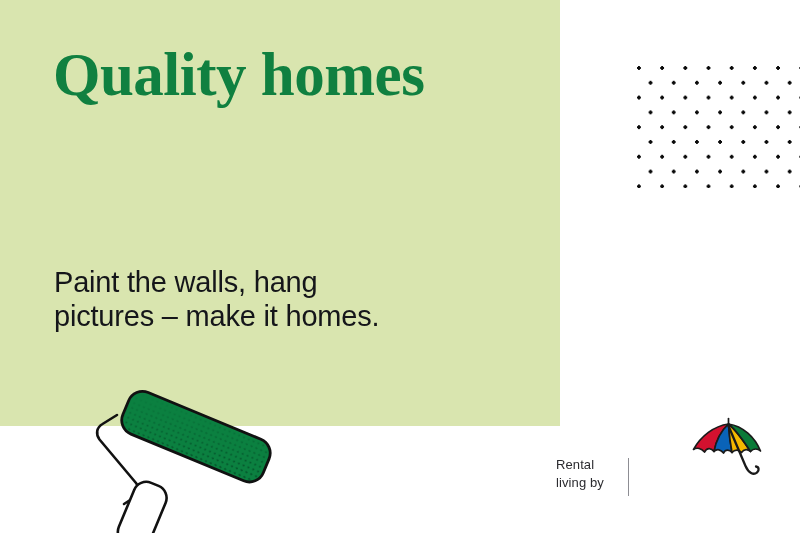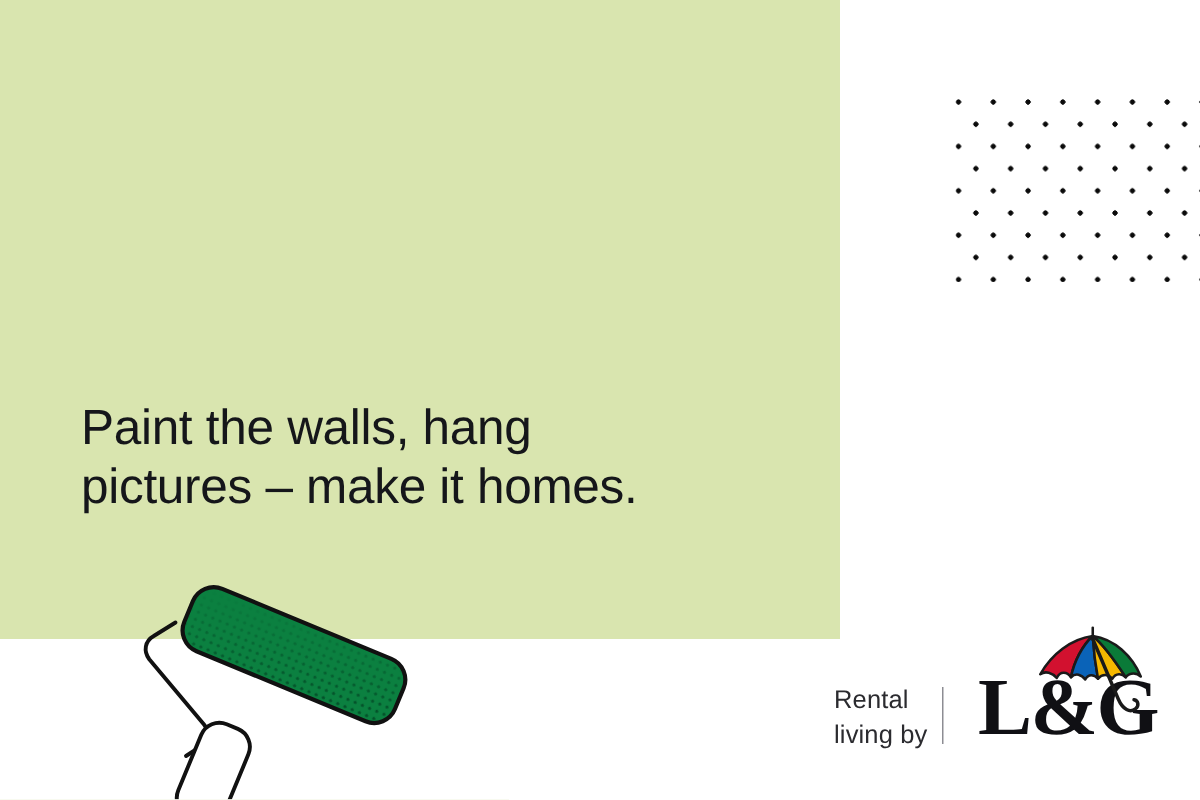--- a/index.html
+++ b/index.html
@@ -44,21 +44,21 @@
 
   
   #subhead {
     position: absolute;
     left: 54px;
     top: 266px;
     width: 470px;
     margin: 0;
     font-family: "Liberation Sans", sans-serif;
     font-weight: normal;
-    font-size: 33px;
+    font-size: 29px;
     line-height: 1.17;
     letter-spacing: -0.2px;
     color: #15161a;
   }
   #subhead .ln { display: block; white-space: pre; }
 
   
   #dot-pattern {
     position: absolute;
     left: 637px;
@@ -90,21 +90,21 @@
     top: 418px;
     width: 216px;
     height: 86px;
   }
   #rental-living-by {
     position: absolute;
     left: 0px;
     top: 38px;
     margin: 0;
     font-family: "Liberation Sans", sans-serif;
-    font-size: 17px;
+    font-size: 13px;
     line-height: 1.35;
     color: #2b2b2f;
     letter-spacing: 0.1px;
   }
   #rental-living-by .ln { display: block; white-space: pre; }
   #logo-divider {
     position: absolute;
     left: 72px;
     top: 40px;
     width: 1px;
@@ -133,20 +133,21 @@
   #lg-umbrella svg { display: block; }
 </style>
 </head>
 <body>
 
 <div id="canvas">
 
   <div id="green-panel"></div>
 
   <h1 id="headline">
+    <span class="ln">Quality homes</span>
   </h1>
 
   <p id="subhead">
     <span class="ln">Paint the walls, hang</span>
     <span class="ln">pictures – make it homes.</span>
   </p>
 
   <div id="dot-pattern"></div>
 
   <div id="paint-roller">
@@ -194,21 +195,20 @@
 
   <div id="logo-lockup">
 
     <p id="rental-living-by">
       <span class="ln">Rental</span>
       <span class="ln">living by</span>
     </p>
 
     <div id="logo-divider"></div>
 
-    <p id="lg-wordmark">L&amp;G</p>
 
     <div id="lg-umbrella">
       <svg width="88" height="80" viewBox="0 0 88 80" xmlns="http://www.w3.org/2000/svg">
 
         <g stroke="#1a1a1a" stroke-width="1.7" stroke-linejoin="round" stroke-linecap="round">
 
           <path d="M44.5 7 C30 9 17 19 9.5 32.5 C13 30 17.5 31.5 20.5 35 C23 30 27.5 31 30 34.5 C32 24 37.5 13.5 44.5 7 Z" fill="#d2112f"></path>
 
           <path d="M44.5 7 C37.5 13.5 32 24 30 34.5 C33 31.5 37 32.5 39.5 36 C41.5 32 45.5 32.5 48 35.5 C46 25 45 15 44.5 7 Z" fill="#0a63b8"></path>
 

